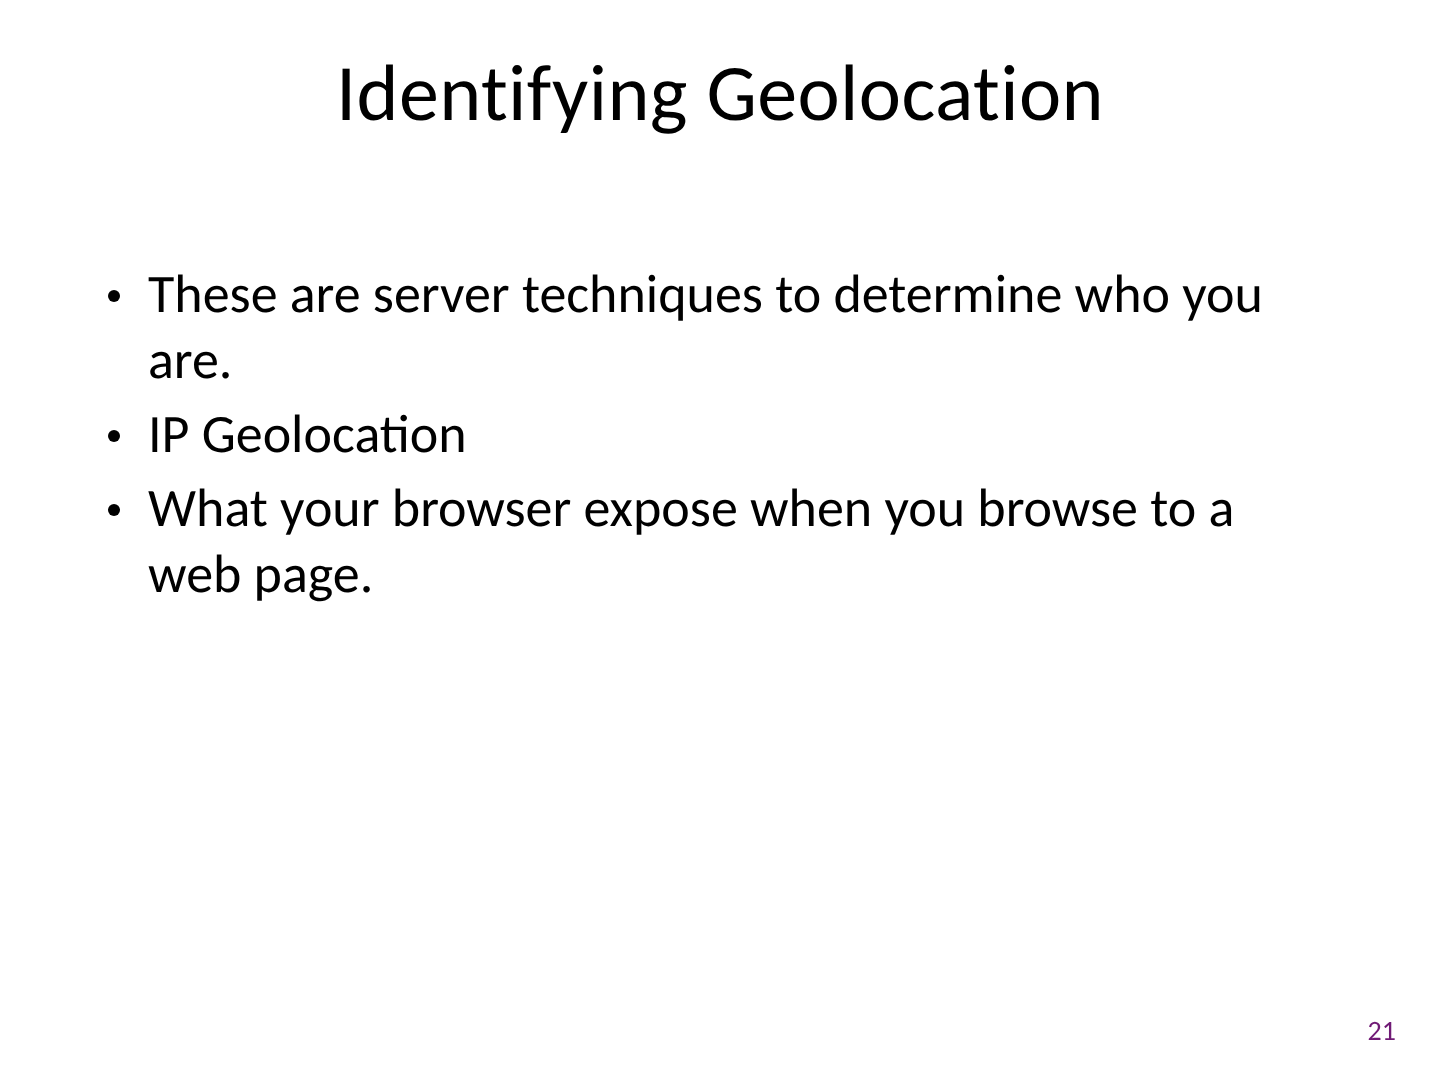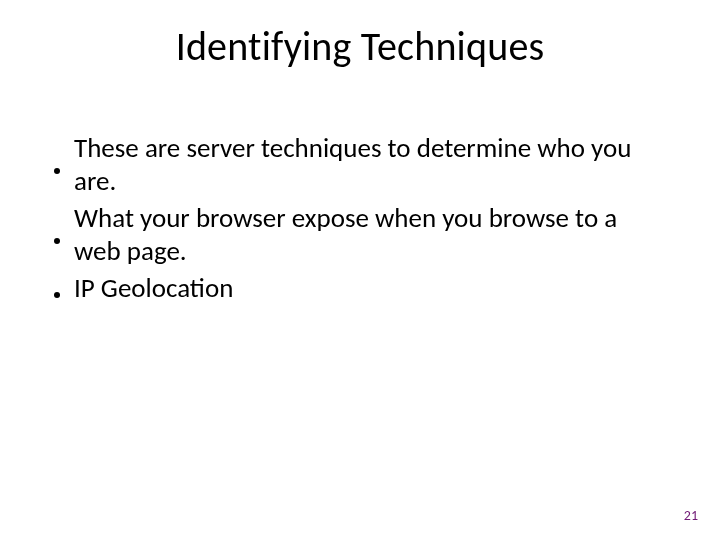--- a/index.html
+++ b/index.html
@@ -30,21 +30,21 @@
     letter-spacing: 0.2px;
   }
   .body {
     position: absolute;
     top: 132px;
     left: 54px;
     right: 54px;
   }
   .bullet {
     display: flex;
-    align-items: center;
+    align-items: flex-start;
     font-size: 27px;
     line-height: 1.22;
     margin-bottom: 4px;
   }
   .bullet .dot {
     width: 6px;
     height: 6px;
     border-radius: 50%;
     background: #000;
     flex: 0 0 auto;
@@ -59,31 +59,31 @@
     bottom: 16px;
     right: 22px;
     font-size: 14px;
     color: #701a75;
   }
 </style>
 </head>
 <body>
 
 <div class="slide">
-  <div class="title">Identifying Techniques</div>
+  <div class="title">Identifying Geolocation</div>
 
   <div class="body">
     <div class="bullet">
       <span class="dot"></span>
       <span class="text">These are server techniques to determine who you are.</span>
     </div>
     <div class="bullet">
       <span class="dot"></span>
-      <span class="text">What your browser expose when you browse to a web page.</span>
+      <span class="text">IP Geolocation</span>
     </div>
     <div class="bullet">
       <span class="dot"></span>
-      <span class="text">IP Geolocation</span>
+      <span class="text">What your browser expose when you browse to a web page.</span>
     </div>
   </div>
 
   <div class="page-number">21</div>
 </div>
 
 </body></html>

